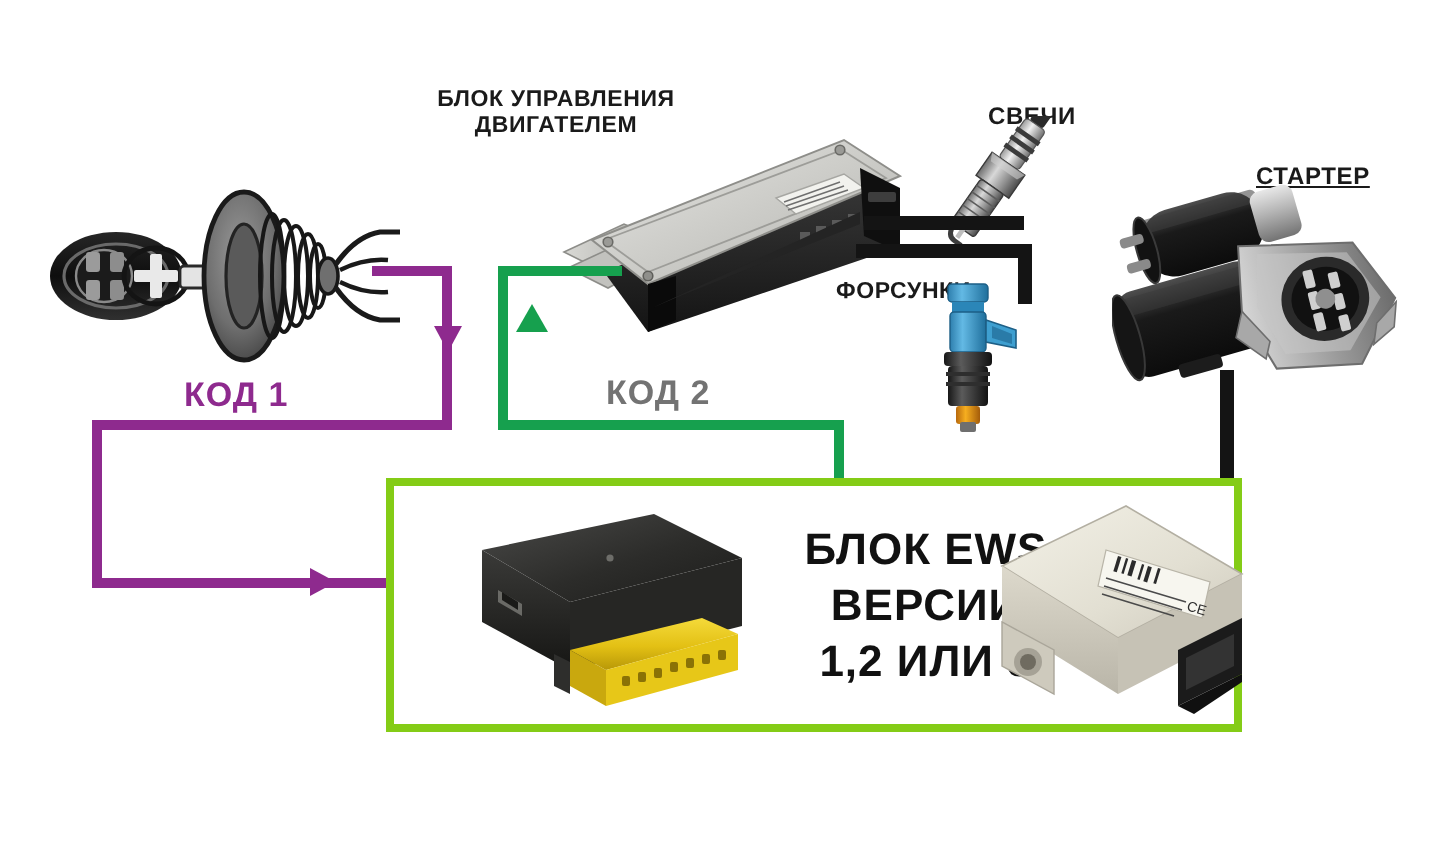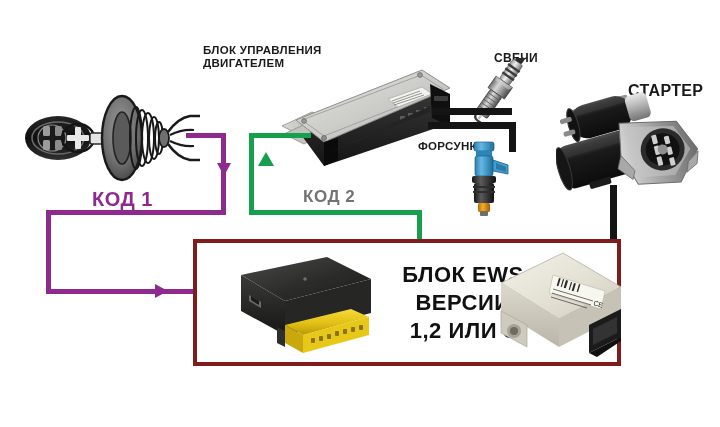--- a/index.html
+++ b/index.html
@@ -1,56 +1,56 @@
 <!DOCTYPE html>
 <html><head>
 <meta charset="utf-8">
 <style>
   html,body{margin:0;padding:0;background:#ffffff;}
   body{font-family:"Liberation Sans", sans-serif;}
   #stage{position:relative;width:720px;height:427px;background:#ffffff;overflow:hidden;}
 
-  .lbl{position:absolute;font-weight:bold;color:#1a1a1a;letter-spacing:.3px;line-height:1.15;white-space:pre;}
+  .lbl{position:absolute;font-weight:bold;color:#1a1a1a;letter-spacing:.3px;text-align:center;line-height:1.15;white-space:pre;}
   .code-lbl{position:absolute;font-weight:bold;letter-spacing:.5px;}
 
   
   .wire{position:absolute;}
   .purple{background:#8e2a8e;}
   .green{background:#16a04e;}
   .black{background:#141414;}
 
   .arrow{position:absolute;width:0;height:0;}
   .arw-down-p{border-left:7px solid transparent;border-right:7px solid transparent;border-top:13px solid #8e2a8e;}
   .arw-right-p{border-top:7px solid transparent;border-bottom:7px solid transparent;border-left:13px solid #8e2a8e;}
   .arw-up-g{border-left:8px solid transparent;border-right:8px solid transparent;border-bottom:14px solid #16a04e;}
 
   
   .key-wrap{position:absolute;}
   
   .ecu-wrap{position:absolute;}
   
-  .ews-panel{position:absolute;border:4px solid #7f1d1d;background:#fff;box-sizing:border-box;}
+  .ews-panel{position:absolute;border:4px solid #84cc16;background:#fff;box-sizing:border-box;}
   .ews-text{position:absolute;font-weight:bold;color:#111;text-align:center;line-height:1.12;letter-spacing:.5px;}
 
   .photo{position:absolute;}
 </style>
 </head>
 <body>
 
 <div id="stage">
 
 
   <div class="lbl" style="left:203px;top:44px;width:150px;font-size:11.5px;">БЛОК УПРАВЛЕНИЯ
 ДВИГАТЕЛЕМ</div>
 
   <div class="lbl" style="left:494px;top:52px;width:90px;font-size:12px;text-align:left;">СВЕЧИ</div>
 
   <div class="lbl" style="left:418px;top:140px;width:100px;font-size:11.5px;text-align:left;">ФОРСУНКИ</div>
 
-  <div class="lbl" style="left:628px;top:82px;width:80px;font-size:16px;text-align:left;">СТАРТЕР</div>
+  <div class="lbl" style="left:628px;top:82px;width:80px;font-size:12px;text-align:left;text-decoration:underline;">СТАРТЕР</div>
 
   <div class="key-wrap" style="left:18px;top:92px;width:182px;height:92px;">
     <svg width="182" height="92" viewBox="0 0 182 92">
       <defs>
         <radialGradient id="gKnob" cx="45%" cy="38%" r="72%">
           <stop offset="0%" stop-color="#9a9a9a"></stop>
           <stop offset="60%" stop-color="#6e6e6e"></stop>
           <stop offset="100%" stop-color="#3b3b3b"></stop>
         </radialGradient>
         <linearGradient id="gHead" x1="0" y1="0" x2="0" y2="1">
@@ -297,21 +297,21 @@
   <div class="wire purple" style="left:221px;top:133px;width:5px;height:81px;"></div>
   <div class="arrow arw-down-p" style="left:217px;top:163px;"></div>
 
   <div class="wire purple" style="left:46px;top:210px;width:180px;height:5px;"></div>
 
   <div class="wire purple" style="left:46px;top:210px;width:5px;height:82px;"></div>
 
   <div class="wire purple" style="left:46px;top:289px;width:150px;height:5px;"></div>
   <div class="arrow arw-right-p" style="left:155px;top:284px;"></div>
 
-  <div class="code-lbl" style="left:92px;top:188px;font-size:20px;color:#8e2a8e;">КОД 1</div>
+  <div class="code-lbl" style="left:92px;top:188px;font-size:17px;color:#8e2a8e;">КОД 1</div>
 
   <div class="wire green" style="left:249px;top:133px;width:62px;height:5px;"></div>
 
   <div class="wire green" style="left:249px;top:133px;width:5px;height:82px;"></div>
   <div class="arrow arw-up-g" style="left:258px;top:152px;"></div>
 
   <div class="wire green" style="left:249px;top:210px;width:173px;height:5px;"></div>
 
   <div class="wire green" style="left:417px;top:210px;width:5px;height:32px;"></div>
 

